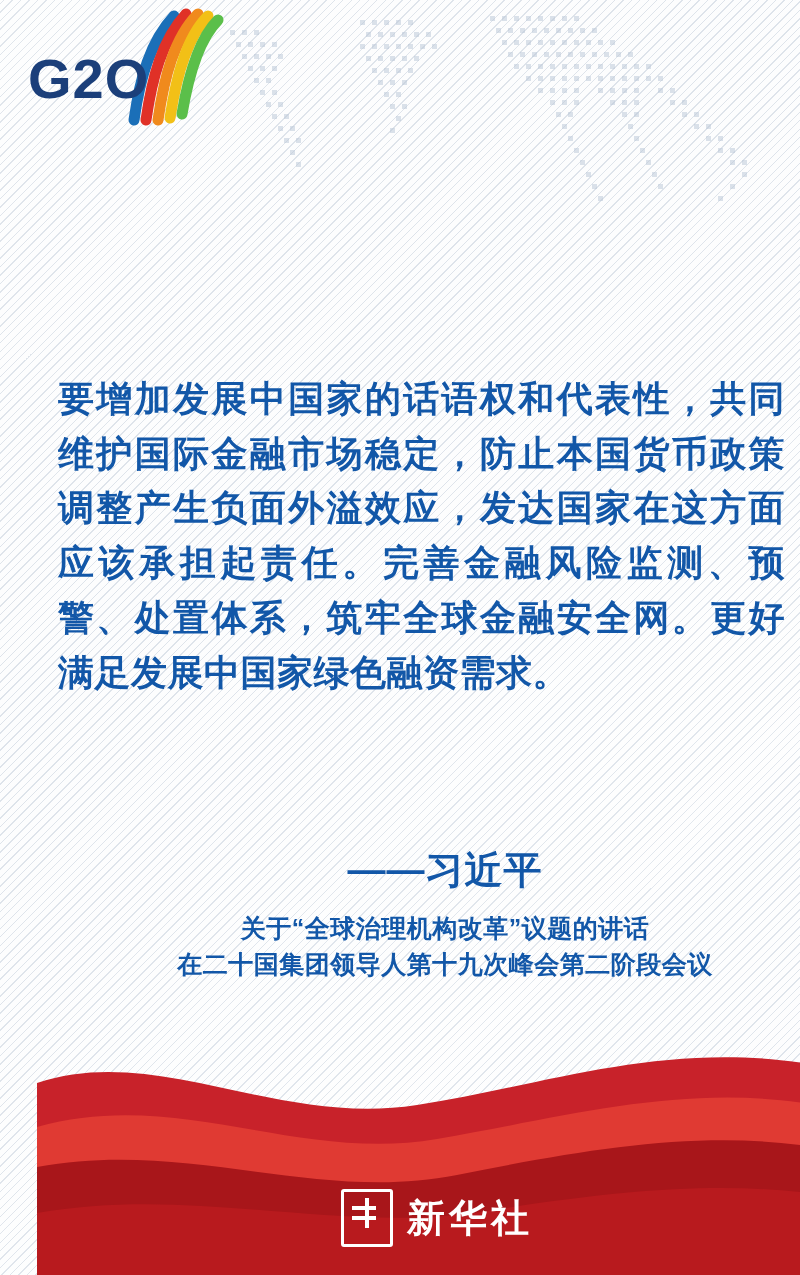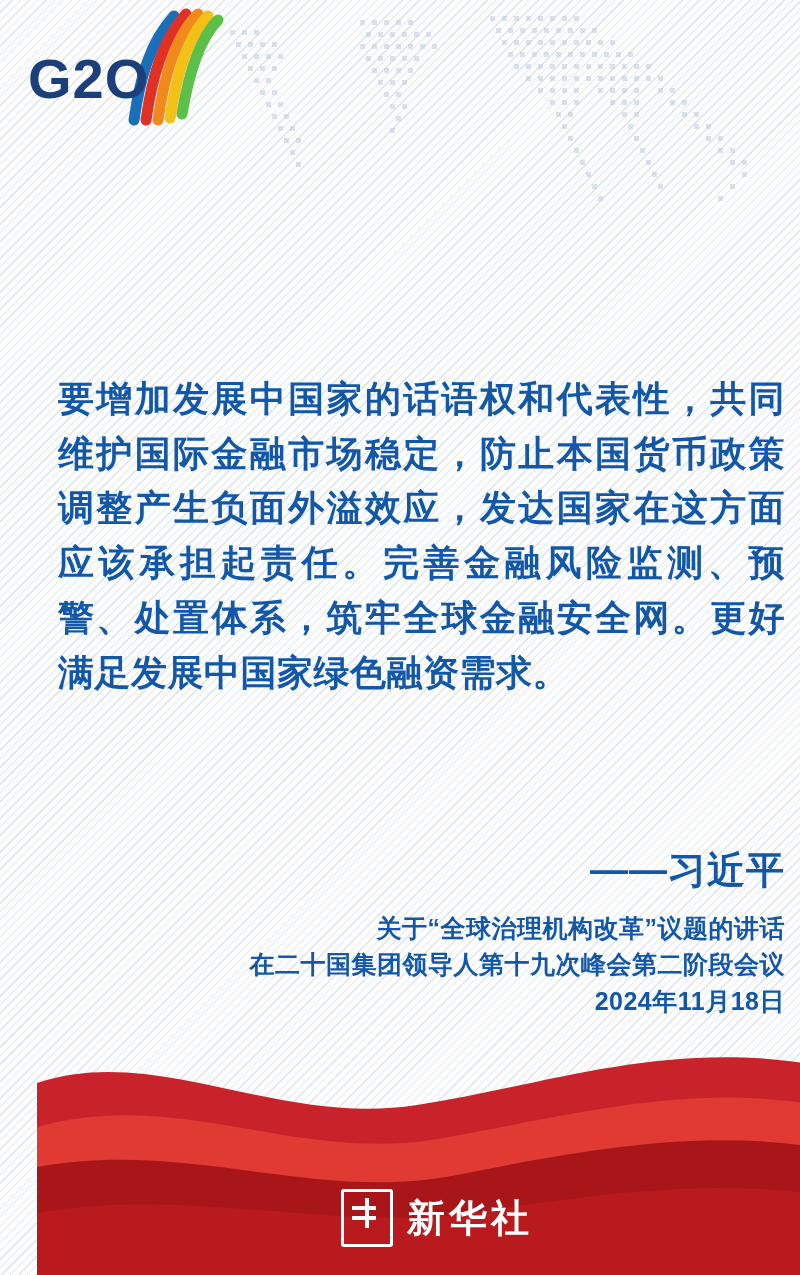--- a/index.html
+++ b/index.html
@@ -93,21 +93,21 @@
     text-align: justify;
     text-justify: inter-character;
   }
 
   
   .attribution {
     position: absolute;
     right: 56px;
     top: 845px;
     width: 680px;
-    text-align: right;
+    text-align: center;
     color: #1257a8;
   }
   .speaker {
     font-size: 38px;
     font-weight: 700;
     letter-spacing: 1px;
     margin-bottom: 14px;
   }
   .occasion-line {
     font-size: 25px;
@@ -378,21 +378,20 @@
     <div class="logo-text">G2O</div>
   </div>
 
 
   <div class="quote">要增加发展中国家的话语权和代表性，共同维护国际金融市场稳定，防止本国货币政策调整产生负面外溢效应，发达国家在这方面应该承担起责任。完善金融风险监测、预警、处置体系，筑牢全球金融安全网。更好满足发展中国家绿色融资需求。</div>
 
   <div class="attribution">
     <div class="speaker">——习近平</div>
     <div class="occasion-line">关于“全球治理机构改革”议题的讲话</div>
     <div class="occasion-line">在二十国集团领导人第十九次峰会第二阶段会议</div>
-    <div class="occasion-line">2024年11月18日</div>
   </div>
 
   <div class="footer">
     <svg width="800" height="240" viewBox="0 0 800 240" preserveAspectRatio="none" aria-hidden="true">
       <path d="M0,48 C120,8 240,92 380,70 C520,48 640,0 800,34 L800,240 L0,240 Z" fill="#c8222a"></path>
       <path d="M0,92 C140,52 260,128 400,104 C540,80 660,44 800,74 L800,240 L0,240 Z" fill="#e03a33"></path>
       <path d="M0,132 C150,104 280,168 420,140 C560,112 680,92 800,116 L800,240 L0,240 Z" fill="#a8161a"></path>
       <path d="M0,178 C160,150 300,200 450,176 C600,152 700,146 800,162 L800,240 L0,240 Z" fill="#b81a1e"></path>
     </svg>
     <div class="agency">

